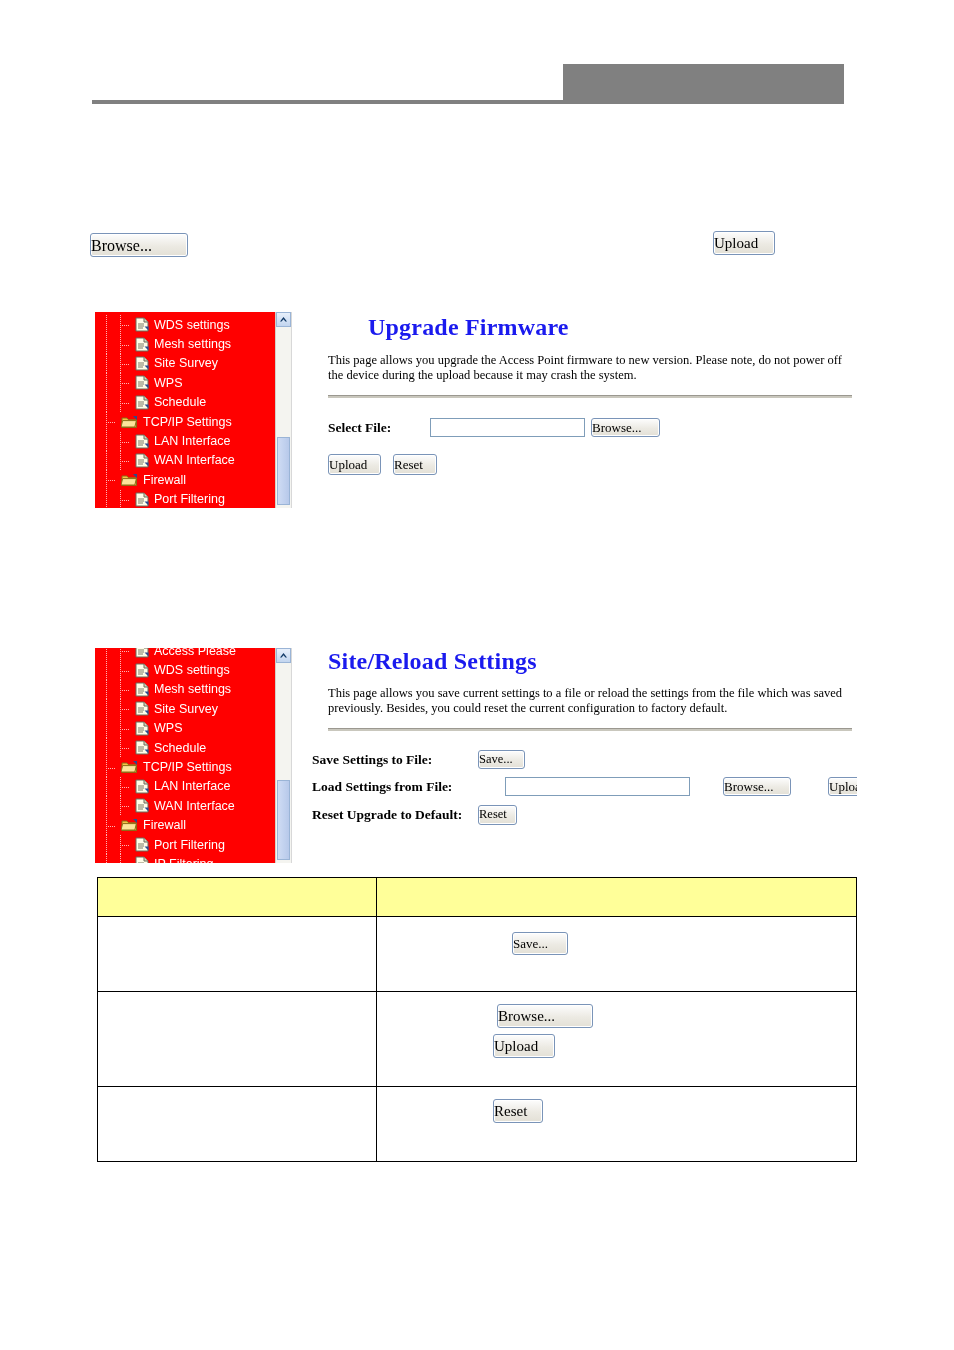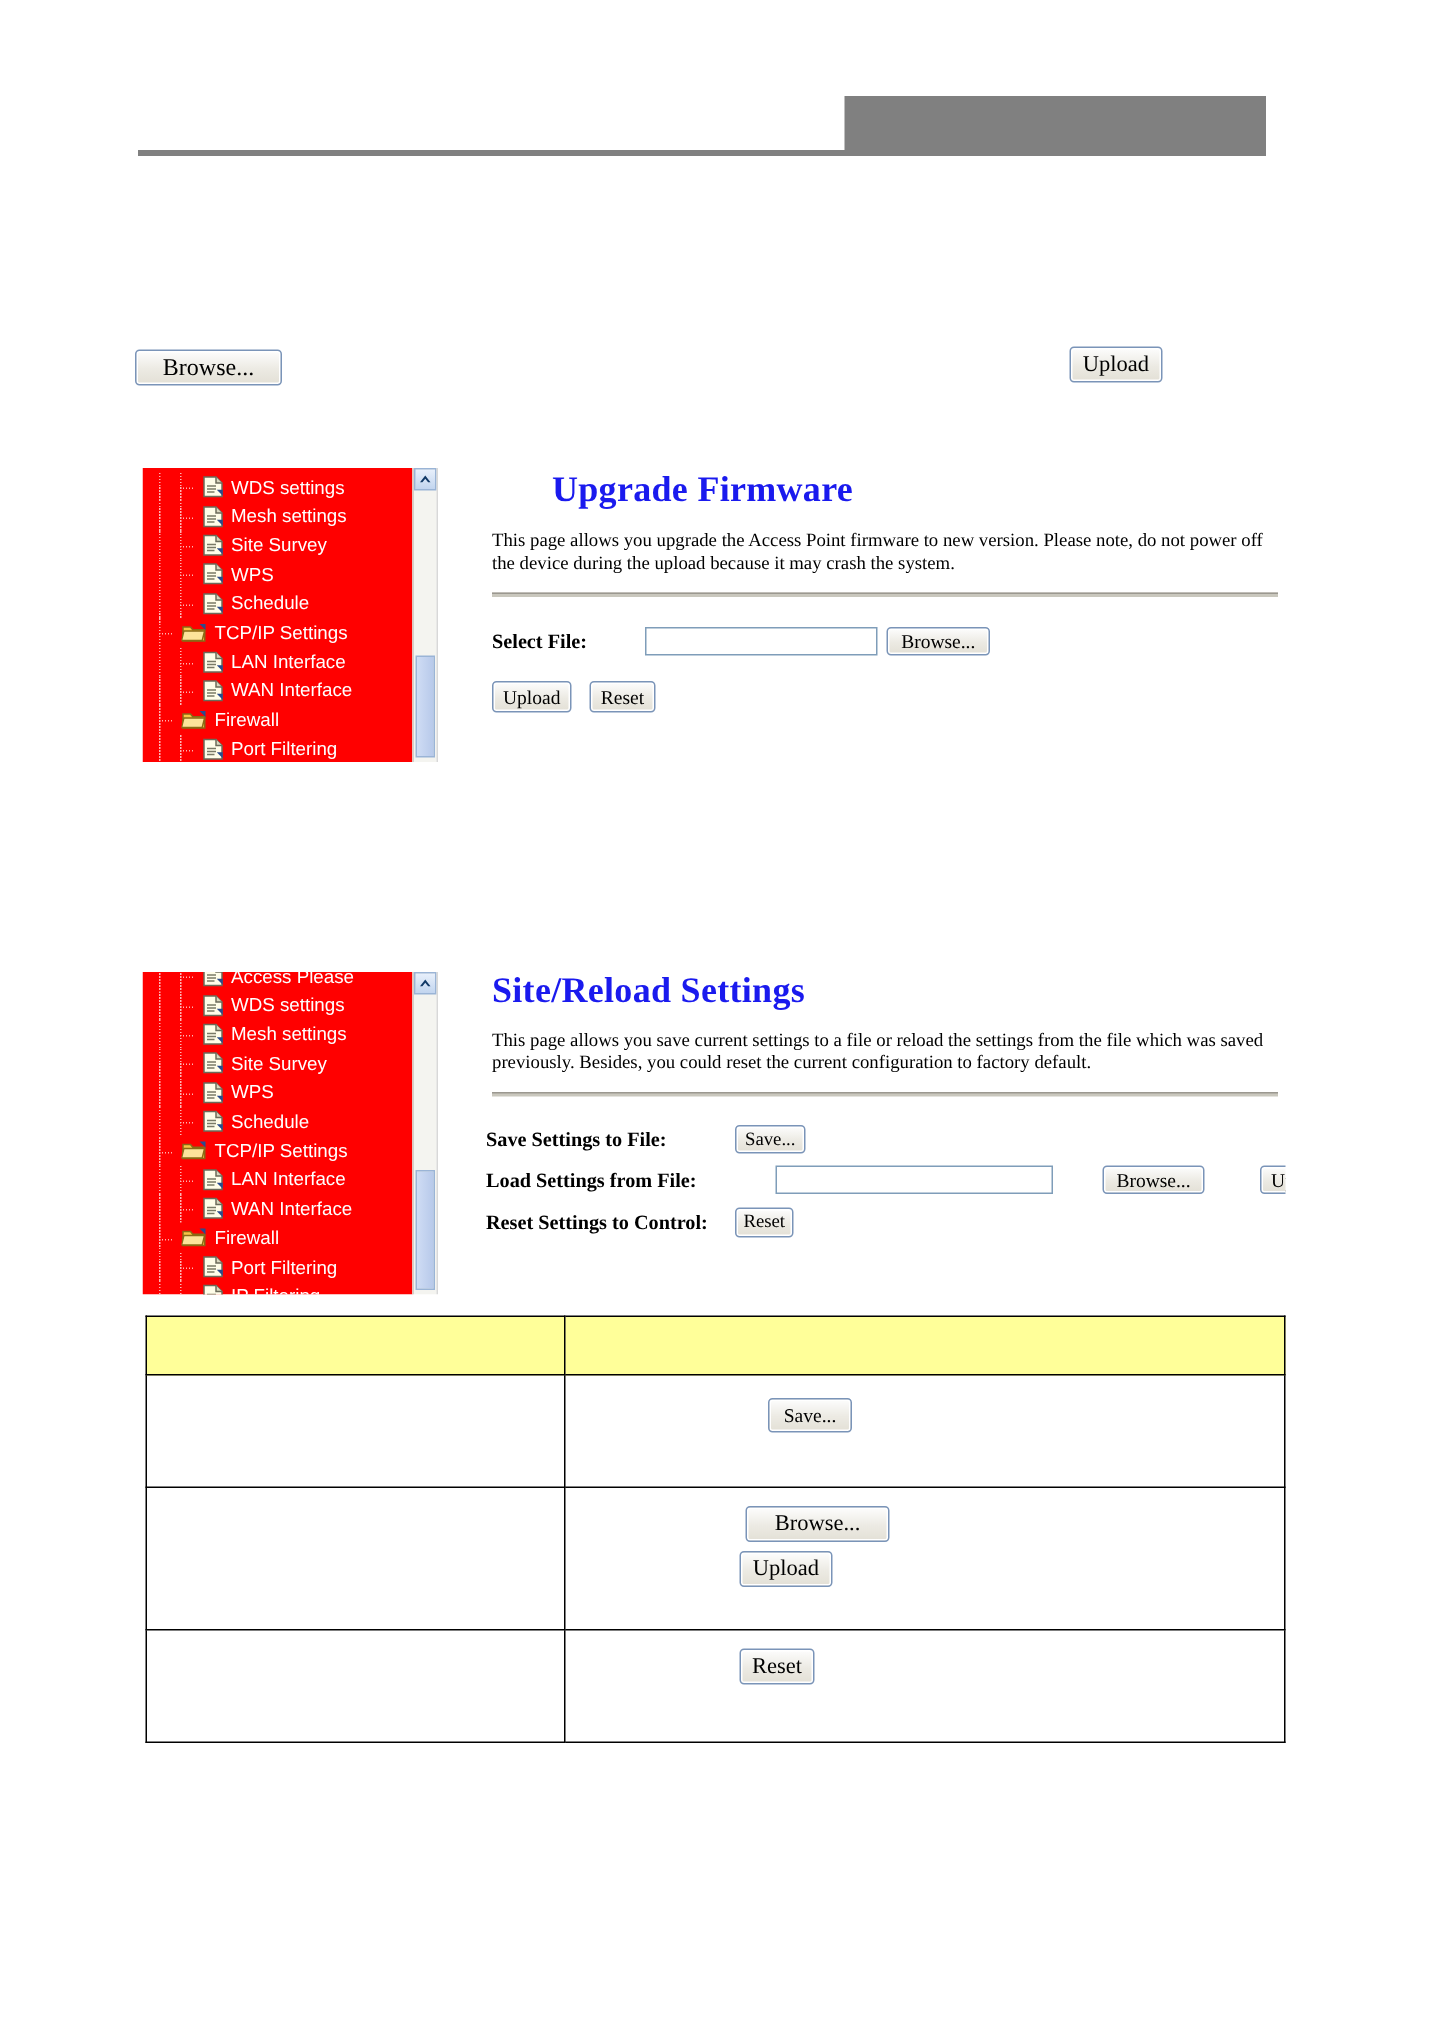--- a/index.html
+++ b/index.html
@@ -35,21 +35,21 @@
 
   
   .winbtn {
     display: inline-block;
     box-sizing: border-box;
     background: linear-gradient(#fdfdfd, #eceae3 55%, #e3e0d6);
     border: 1px solid #7a94b8;
     border-radius: 3px;
     box-shadow: inset 0 0 0 1px #ffffff;
     color: #000;
-    text-align: center;
+    text-align: left;
     font-family: "Liberation Serif", serif;
     line-height: 1;
     white-space: nowrap;
   }
 
   #top-browse {
     position: absolute;
     left: 90px;
     top: 233px;
     width: 98px;
@@ -236,21 +236,21 @@
     top: 142px;
     display: flex;
     align-items: center;
   }
   #fw-upload { width: 53px; height: 21px; font-size: 13px; padding-top: 3px; }
   #fw-reset  { margin-left: 12px; width: 44px; height: 21px; font-size: 13px; padding-top: 3px; }
 
   
   .sr-row {
     position: absolute;
-    left: 24px;
+    left: 12px;
     display: flex;
     align-items: center;
   }
   .sr-row .field-label { width: 166px; }
   #sr-row-save { top: 102px; }
   #sr-row-load { top: 129px; gap: 27px; }
   #sr-row-reset { top: 157px; }
   #sr-save   { width: 47px; height: 19px; font-size: 12.5px; padding-top: 2px; }
   #sr-load-input { width: 185px; }
   #sr-browse { margin-left: 6px; width: 68px; height: 19px; font-size: 13px; padding-top: 2px; }
@@ -728,21 +728,21 @@
     </div>
 
     <div class="sr-row" id="sr-row-load">
       <span class="field-label">Load Settings from File:</span>
       <input class="textbox" id="sr-load-input" type="text" value="" style="">
       <span class="winbtn" id="sr-browse">Browse...</span>
       <span class="winbtn" id="sr-upload">Upload</span>
     </div>
 
     <div class="sr-row" id="sr-row-reset">
-      <span class="field-label">Reset Settings to Control:</span>
+      <span class="field-label">Reset Upgrade to Default:</span>
       <span class="winbtn" id="sr-reset">Reset</span>
     </div>
   </div>
 </div>
 
 <table id="desc-table">
   <tbody>
       <tr class="head">
     <td class="col-a"></td>
     <td></td>

